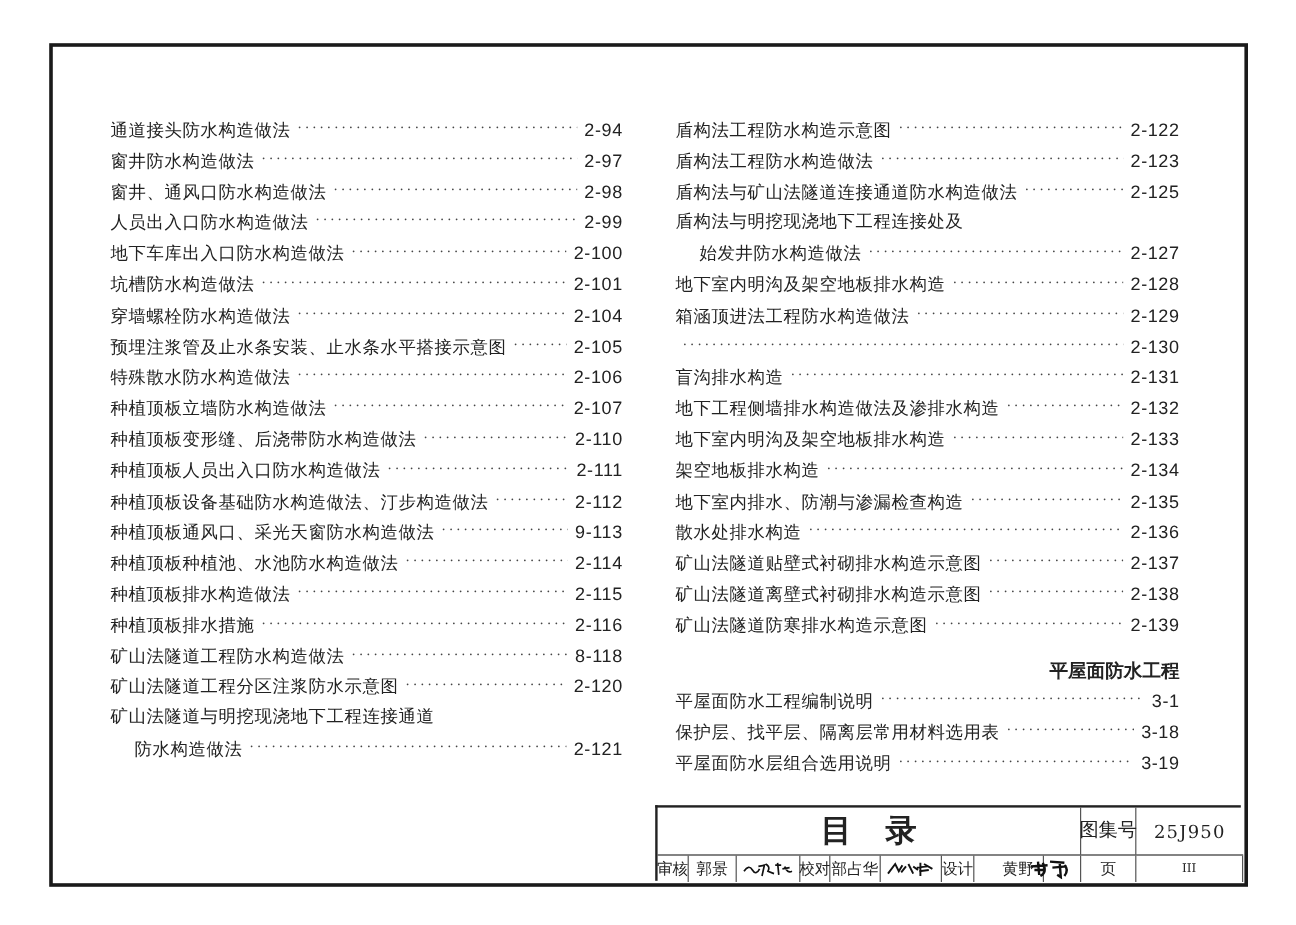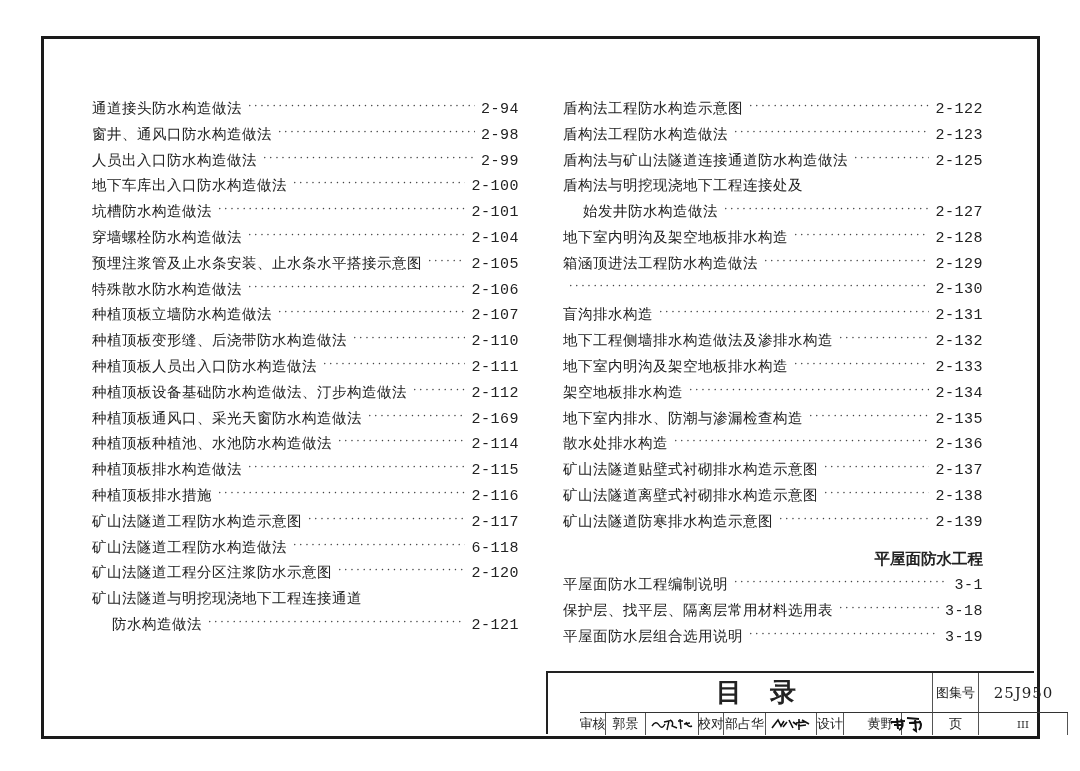--- a/index.html
+++ b/index.html
@@ -20,65 +20,70 @@
   }
   .row .title { flex: 0 0 auto; }
   .row .dots {
     flex: 1 1 auto; overflow: hidden; margin: 0 6px; color: #444;
     letter-spacing: 2.6px; font-size: 11px; position: relative; top: -3px;
   }
   .row .dots::before {
     content: "··········································································································";
   }
   .row .page {
-    flex: 0 0 auto; font-family: Liberation Mono, monospace; font-size: 15px;
+    flex: 0 0 auto; font-family: Liberation Sans, sans-serif; font-size: 15px;
     letter-spacing: 0.5px; text-align: right;
   }
   .row.indent { padding-left: 20px; }
   .section-head {
     height: 25.8px; line-height: 25.8px; font-size: 15.5px; font-weight: bold;
     font-family: "DejaVu Sans", "Liberation Sans", sans-serif; margin-top: 12px; text-align: right;
   }
 
   
   .tb {
     position: absolute; left: 546px; top: 671px; width: 488px; height: 63px;
     border-top: 2px solid #222; border-left: 2px solid #222; box-sizing: border-box;
   }
   .tb .cell {
     position: absolute; box-sizing: border-box; display: flex; align-items: center; justify-content: center;
-    border-right: 1px solid #555; font-size: 13px; white-space: nowrap; margin-left: 32px;
+    border-right: 1px solid #555; font-size: 13px; white-space: nowrap;
   }
   .tb .row1 { top: 0; height: 40px; border-bottom: 1.5px solid #333; }
   .tb .row2 { top: 40px; height: 22px; }
   .tb .main-title {
     left: 0; width: 353px; font-size: 26px; letter-spacing: 28px; font-weight: bold;
     font-family: "DejaVu Sans", "Liberation Sans", sans-serif; padding-left: 28px; border-right: 1px solid #555;
   }
-  .tb .atlas-label { left: 353px; width: 46px; font-size: 13px; }
+  .tb .atlas-label { left: 353px; width: 46px; font-size: 16px; }
   .tb .atlas-value { left: 399px; width: 89px; font-size: 15px; letter-spacing: 1px; border-right: none; }
   .tb .sig {
     font-family: "DejaVu Serif", serif; font-style: italic; font-size: 13px; color: #111; letter-spacing: -1px;
   }
   .tb .page-label { left: 353px; width: 46px; }
   .tb .page-value { left: 399px; width: 89px; border-right: none; font-size: 10px; }
   .tb .row2.cell { border-right: 1px solid #555; }
 </style>
 </head>
 <body>
 
 <div class="frame"></div>
 
 <div class="col col-left">
   <div class="row">
       <span class="title">通道接头防水构造做法</span>
       <span class="dots"></span>
       <span class="page">2-94</span>
     </div>
   <div class="row">
+      <span class="title">窗井防水构造做法</span>
+      <span class="dots"></span>
+      <span class="page">2-97</span>
+    </div>
+  <div class="row">
       <span class="title">窗井、通风口防水构造做法</span>
       <span class="dots"></span>
       <span class="page">2-98</span>
     </div>
   <div class="row">
       <span class="title">人员出入口防水构造做法</span>
       <span class="dots"></span>
       <span class="page">2-99</span>
     </div>
   <div class="row">
@@ -122,46 +127,41 @@
       <span class="page">2-111</span>
     </div>
   <div class="row">
       <span class="title">种植顶板设备基础防水构造做法、汀步构造做法</span>
       <span class="dots"></span>
       <span class="page">2-112</span>
     </div>
   <div class="row">
       <span class="title">种植顶板通风口、采光天窗防水构造做法</span>
       <span class="dots"></span>
-      <span class="page">2-169</span>
+      <span class="page">9-113</span>
     </div>
   <div class="row">
       <span class="title">种植顶板种植池、水池防水构造做法</span>
       <span class="dots"></span>
       <span class="page">2-114</span>
     </div>
   <div class="row">
       <span class="title">种植顶板排水构造做法</span>
       <span class="dots"></span>
       <span class="page">2-115</span>
     </div>
   <div class="row">
       <span class="title">种植顶板排水措施</span>
       <span class="dots"></span>
       <span class="page">2-116</span>
     </div>
   <div class="row">
-      <span class="title">矿山法隧道工程防水构造示意图</span>
-      <span class="dots"></span>
-      <span class="page">2-117</span>
-    </div>
-  <div class="row">
       <span class="title">矿山法隧道工程防水构造做法</span>
       <span class="dots"></span>
-      <span class="page">6-118</span>
+      <span class="page">8-118</span>
     </div>
   <div class="row">
       <span class="title">矿山法隧道工程分区注浆防水示意图</span>
       <span class="dots"></span>
       <span class="page">2-120</span>
     </div>
   <div class="row cont-head">
       <span class="title">矿山法隧道与明挖现浇地下工程连接通道</span>
     </div>
   <div class="row indent">

